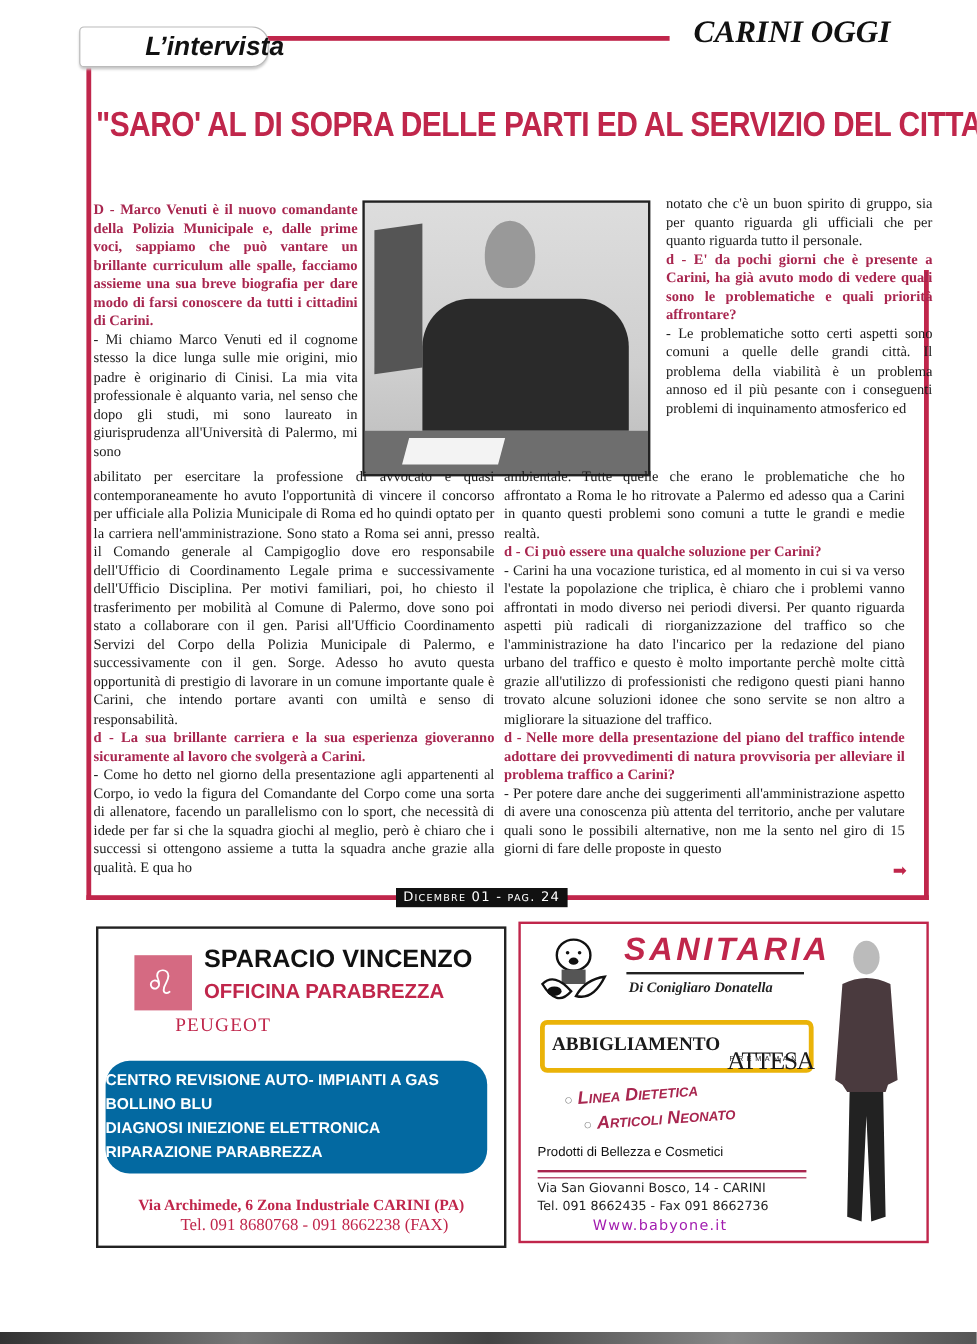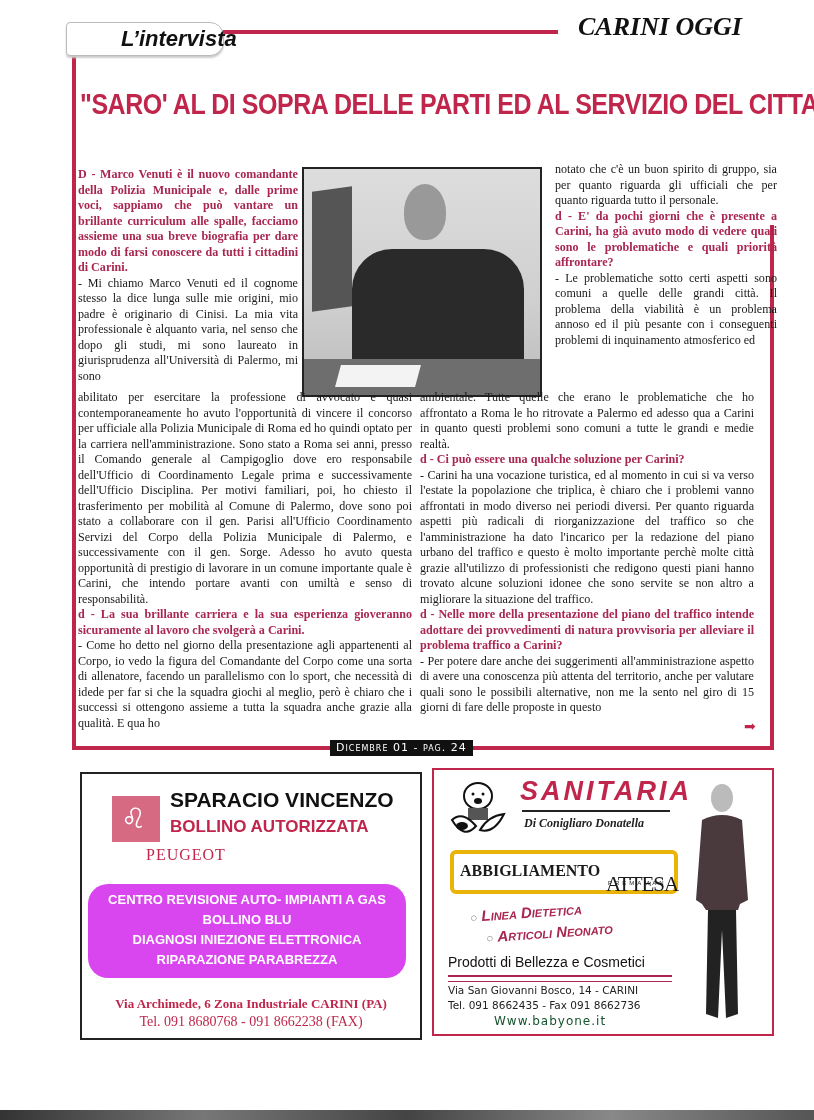--- a/index.html
+++ b/index.html
@@ -38,43 +38,43 @@
   .page-label { left:330px; top:740px; padding:0 6px; height:16px; background:#111; color:#fff;
                 font-family:"DejaVu Sans", sans-serif; font-size:11px; line-height:16px; letter-spacing:1px; font-variant:small-caps; }
   .next-arrow { left:744px; top:718px; color:#c0264b; font-size:14px; font-family:"DejaVu Sans", sans-serif; }
   
   .ad1 { left:80px; top:772px; width:338px; height:264px; border:2px solid #222; background:#fff; }
   .ad1 .logo { position:absolute; left:30px; top:22px; width:48px; height:46px; background:#d56a82; }
   .ad1 .logo span { position:absolute; left:9px; top:6px; font-size:28px; color:#fff; font-family:"DejaVu Sans", sans-serif; }
   .ad1 .brand { position:absolute; left:24px; top:72px; font-size:16px; color:#c0264b; letter-spacing:1px;margin-left:40px; }
   .ad1 .name { position:absolute; left:88px; top:14px; font-family:"Liberation Sans", sans-serif; font-weight:bold; font-size:21px; color:#111; }
   .ad1 .sub { position:absolute; left:88px; top:43px; font-family:"Liberation Sans", sans-serif; font-weight:bold; font-size:17px; color:#c0264b; }
-  .ad1 .redbox { position:absolute; left:6px; top:110px; width:318px; height:88px; background:#d946ef; border-radius:20px;
-                 color:#fff; font-family:"Liberation Sans", sans-serif; font-weight:bold; font-size:13px; text-align:center; line-height:20px; padding-top:6px; }
+  .ad1 .redbox { position:absolute; left:6px; top:110px; width:318px; height:88px; background:#0369a1; border-radius:20px;
+                 color:#fff; font-family:"Liberation Sans", sans-serif; font-weight:bold; font-size:13px; line-height:20px; padding-top:6px; }
   .ad1 .addr { position:absolute; left:0; top:222px; width:338px; text-align:center; font-weight:bold; font-size:13px; color:#c0264b; }
-  .ad1 .tel { position:absolute; left:0; top:240px; width:338px; text-align:center; font-size:14px; color:#c0264b; }
+  .ad1 .tel { position:absolute; left:11px; top:240px; width:338px; text-align:center; font-size:14px; color:#c0264b; }
   .ad2 { left:432px; top:768px; width:338px; height:264px; border:2px solid #c0264b; background:#fff; }
   .ad2 .mascot { position:absolute; left:14px; top:10px; width:60px; height:62px; }
   .ad2 .title { position:absolute; left:86px; top:6px; font-family:"Liberation Sans", sans-serif; font-weight:bold; font-style:italic;
                 font-size:27px; color:#c0264b; letter-spacing:3px; }
   .ad2 .rule { position:absolute; left:88px; top:40px; width:148px; height:2px; background:#222; }
   .ad2 .owner { position:absolute; left:90px; top:46px; font-style:italic; font-weight:bold; font-size:12px; color:#222; }
   .ad2 .badge { position:absolute; left:16px; top:80px; width:220px; height:36px; border:4px solid #eab308; border-radius:6px; }
   .ad2 .badge .t1 { position:absolute; left:6px; top:8px; font-weight:bold; font-size:16px; }
   .ad2 .badge .t2 { position:absolute; left:152px; top:18px; font-size:21px; letter-spacing:-1px; }
   .ad2 .badge .t3 { position:absolute; left:154px; top:26px; font-size:6px; letter-spacing:3px; font-family:"Liberation Sans", sans-serif; }
   .ad2 .item { position:absolute; font-family:"Liberation Sans", sans-serif; font-weight:bold; font-style:italic; font-size:15px; color:#a8264f; font-variant:small-caps; transform:rotate(-4deg); }
   .ad2 .item1 { left:36px; top:134px; }
   .ad2 .item2 { left:52px; top:154px; }
   .ad2 .item .bullet { font-style:normal; font-weight:normal; color:#888; font-size:12px; margin-right:4px; }
-  .ad2 .beauty { position:absolute; left:14px; top:184px; font-family:"Liberation Sans", sans-serif; font-size:14px; color:#111; }
+  .ad2 .beauty { position:absolute; left:14px; top:184px; font-family:"Liberation Sans", sans-serif; font-size:11px; color:#111; }
   .ad2 .rule2 { position:absolute; left:14px; top:205px; width:224px; height:4px; border-top:2px solid #a8264f; border-bottom:1px solid #a8264f; }
   .ad2 .addr { position:absolute; left:14px; top:214px; font-family:"DejaVu Sans", sans-serif; font-size:10.5px; color:#222; }
   .ad2 .tel { position:absolute; left:14px; top:229px; font-family:"DejaVu Sans", sans-serif; font-size:10.5px; color:#222; }
-  .ad2 .web { position:absolute; left:60px; top:244px; font-family:"DejaVu Sans", sans-serif; font-size:12px; color:#14532d; letter-spacing:1px; }
+  .ad2 .web { position:absolute; left:60px; top:244px; font-family:"DejaVu Sans", sans-serif; font-size:12px; color:#a21caf; letter-spacing:1px; }
   .ad2 .model { position:absolute; left:252px; top:10px; width:72px; height:244px; }
   .bottom-edge { left:0; top:1110px; width:814px; height:10px; background:linear-gradient(90deg,#333,#777,#444,#888,#555); }
 </style>
 </head>
 <body>
 
 <div class="abs frame-left"></div>
 <div class="abs frame-top"></div>
 <div class="abs frame-right"></div>
 <div class="abs frame-bottom"></div>
@@ -120,21 +120,21 @@
 
 <div class="abs next-arrow">➡</div>
 <div class="abs page-label">Dicembre 01 - pag. 24</div>
 
 <div class="abs ad1">
   <div class="logo">
       <span>♌</span>
     </div>
   <div class="brand">PEUGEOT</div>
   <div class="name">SPARACIO VINCENZO</div>
-  <div class="sub">BOLLINO AUTORIZZATA</div>
+  <div class="sub">OFFICINA PARABREZZA</div>
   <div class="redbox">
     <div>CENTRO REVISIONE AUTO- IMPIANTI A GAS</div>
     <div>BOLLINO BLU</div>
     <div>DIAGNOSI INIEZIONE ELETTRONICA</div>
     <div>RIPARAZIONE PARABREZZA</div>
   </div>
   <div class="addr">Via Archimede, 6  Zona Industriale  CARINI (PA)</div>
   <div class="tel">Tel. 091 8680768 - 091 8662238 (FAX)</div>
 </div>
 

